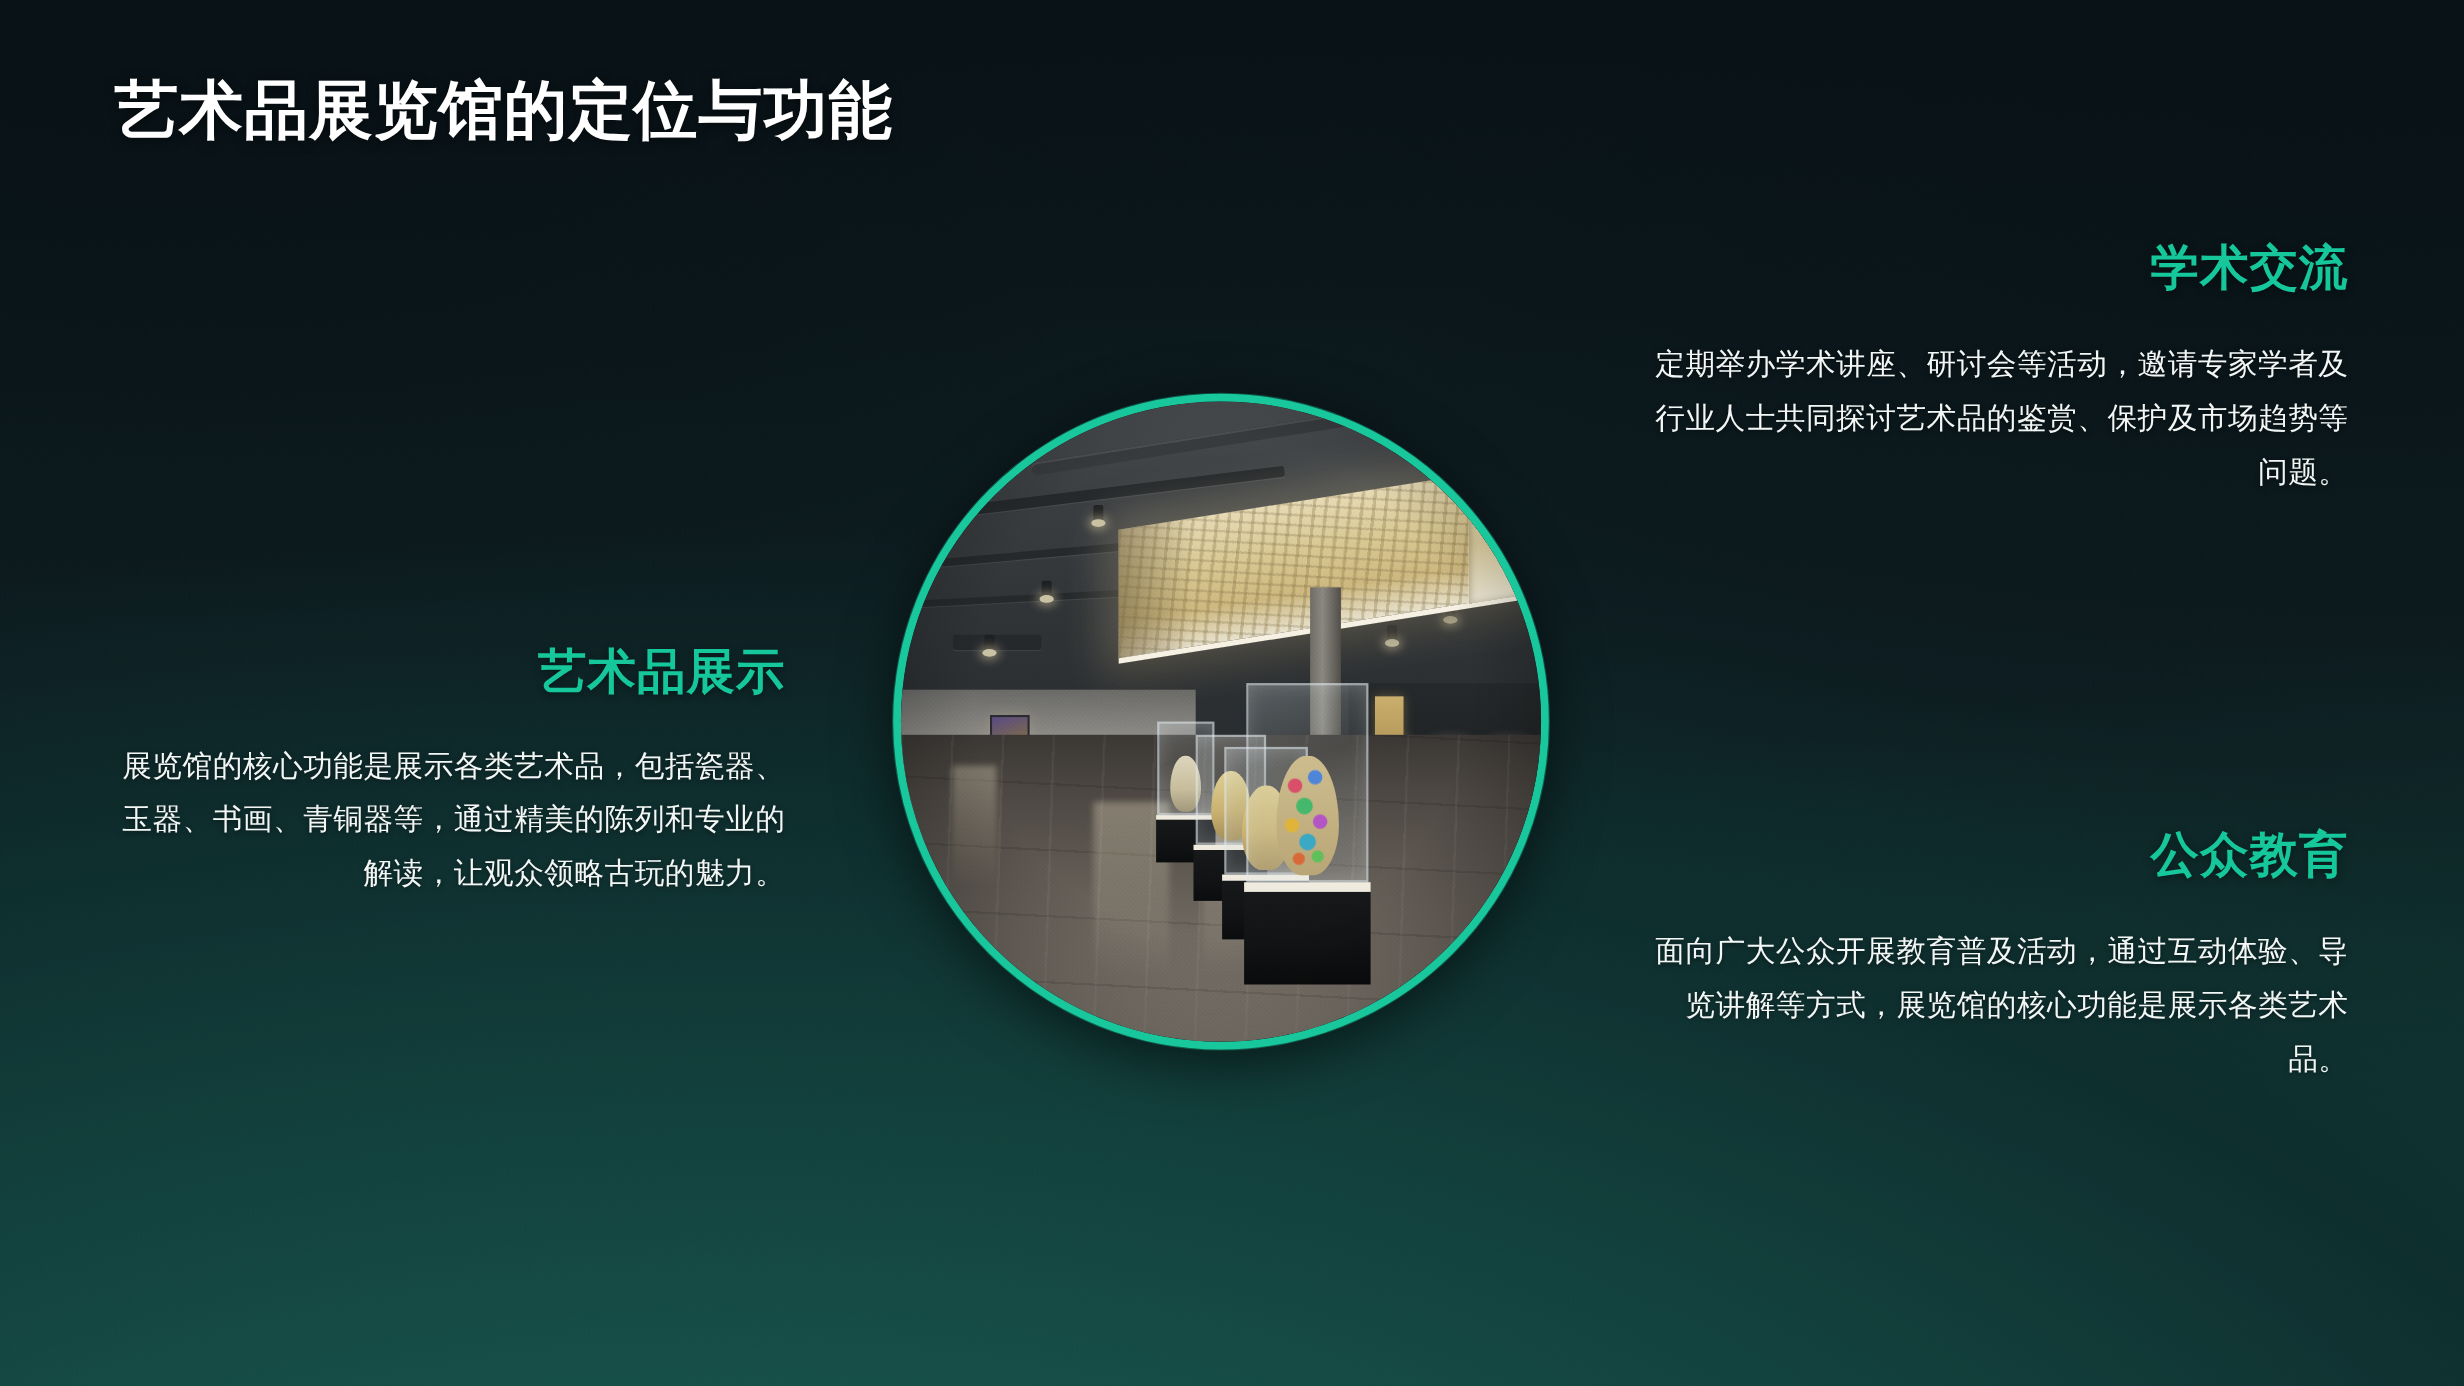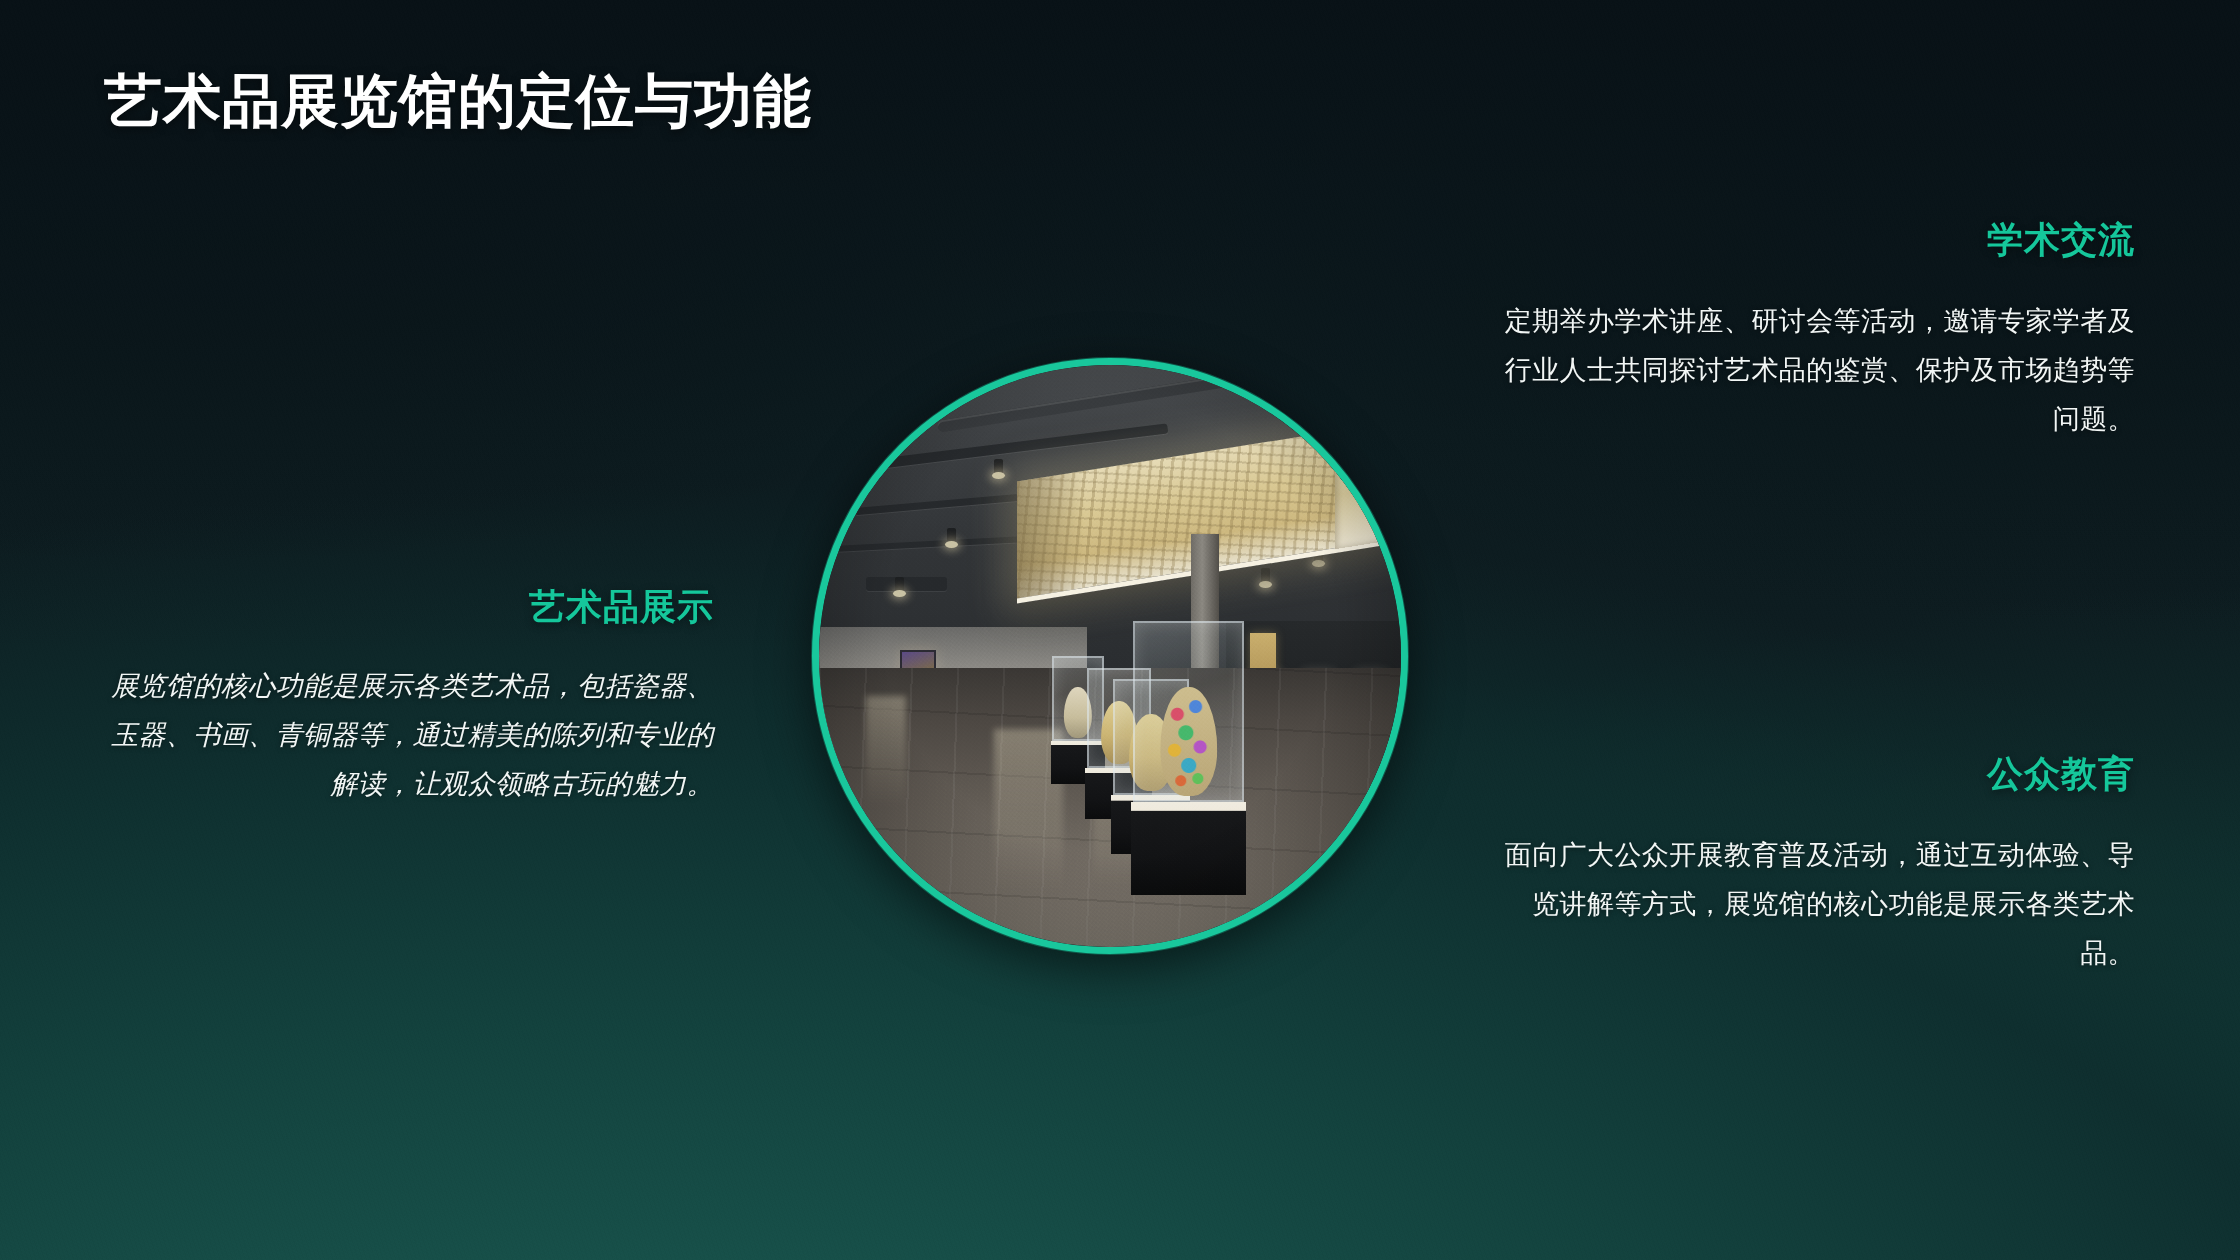--- a/index.html
+++ b/index.html
@@ -49,34 +49,34 @@
     position:absolute; left:104px; top:68px;
     font-size:58px; font-weight:bold; color:#ffffff;
     letter-spacing:1px; line-height:1.15;
     text-shadow:0 2px 10px rgba(0,0,0,.55);
     white-space:nowrap;
   }
 
   
   .block{ position:absolute; }
   .block-heading{
-    font-size:36px; font-weight:bold; color:#15c79b;
+    font-size:44px; font-weight:bold; color:#15c79b;
     letter-spacing:1px; line-height:1.2;
     text-shadow:0 2px 8px rgba(0,0,0,.45);
     white-space:nowrap;
   }
   .block-body{
     font-size:27px; color:#f2f6f5; line-height:1.82;
     letter-spacing:.4px;
     text-shadow:0 1px 5px rgba(0,0,0,.5);
   }
 
   #block-display       { left:94px;  top:585px;  width:620px; }
   #block-display .block-heading { margin-left:300px; }
-  #block-display .block-body    { margin-top:34px;font-style:italic; }
+  #block-display .block-body    { margin-top:34px; }
 
   #block-academic      { left:1495px; top:218px;  width:640px; }
   #block-academic .block-body   { margin-top:36px; }
 
   #block-education     { left:1495px; top:752px;  width:640px; }
   #block-education .block-body  { margin-top:36px; }
 
   
   #photo-circle{
     position:absolute; left:812px; top:358px;

